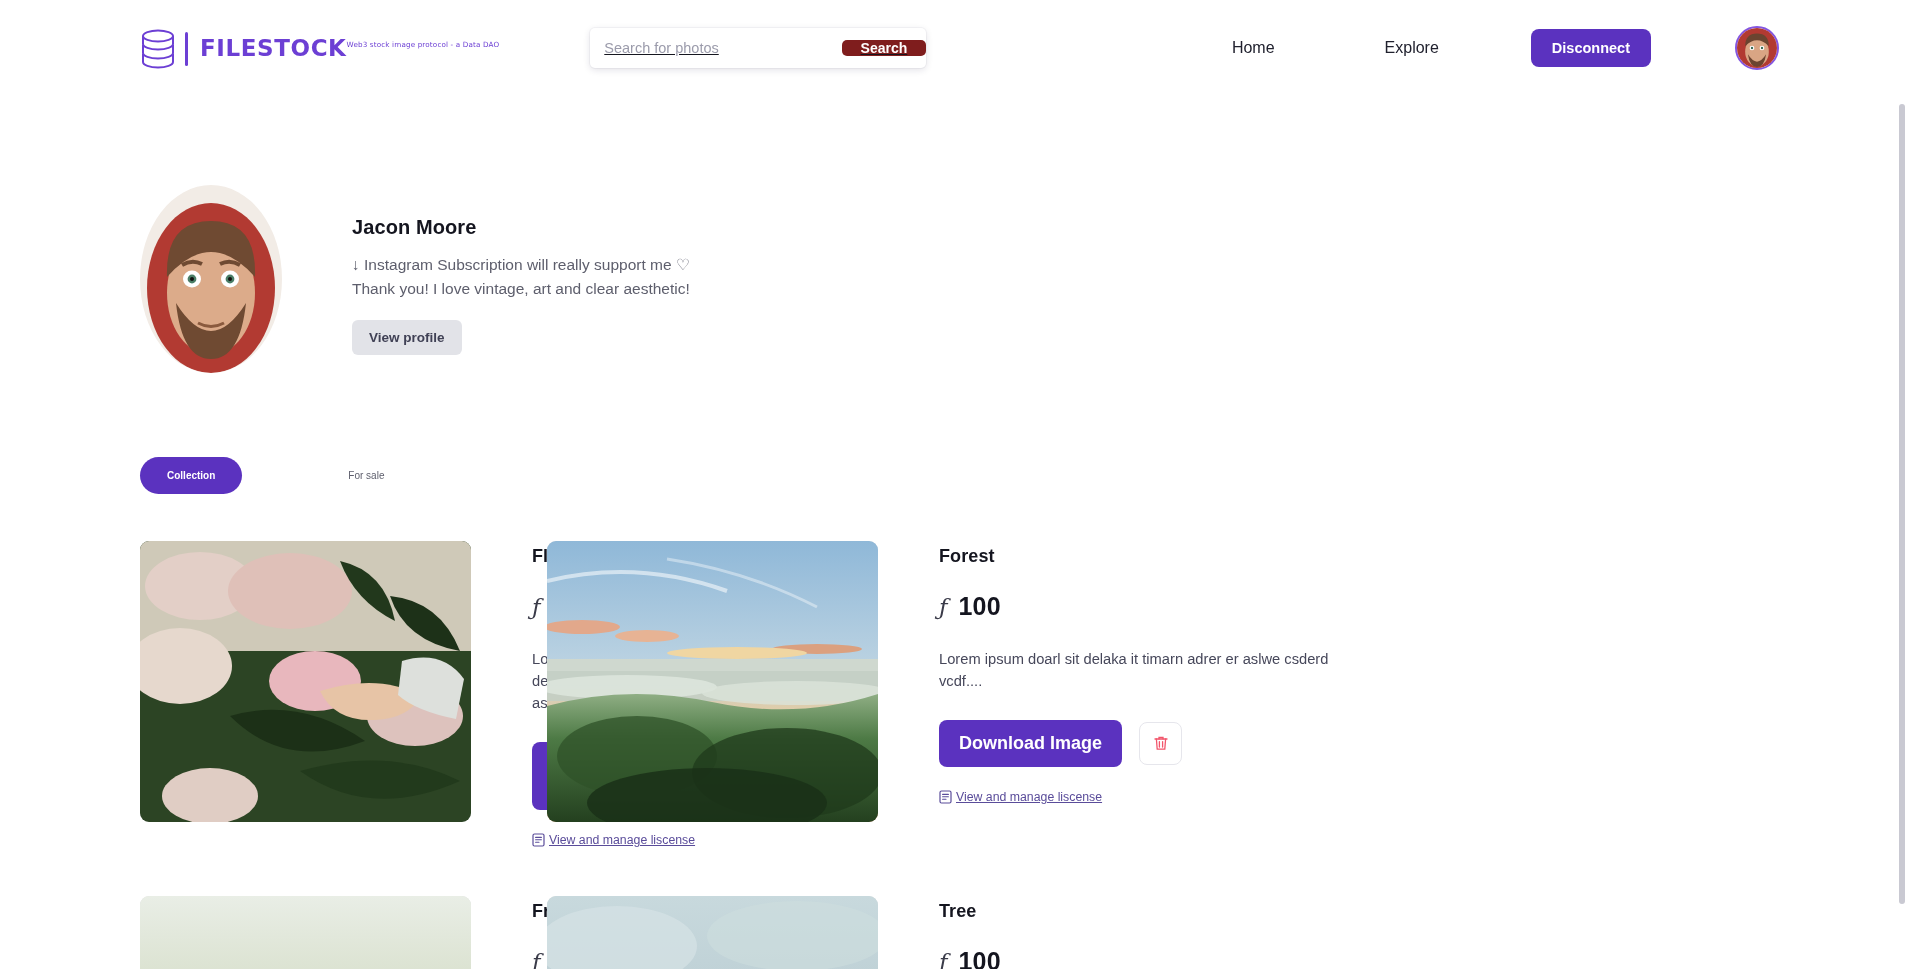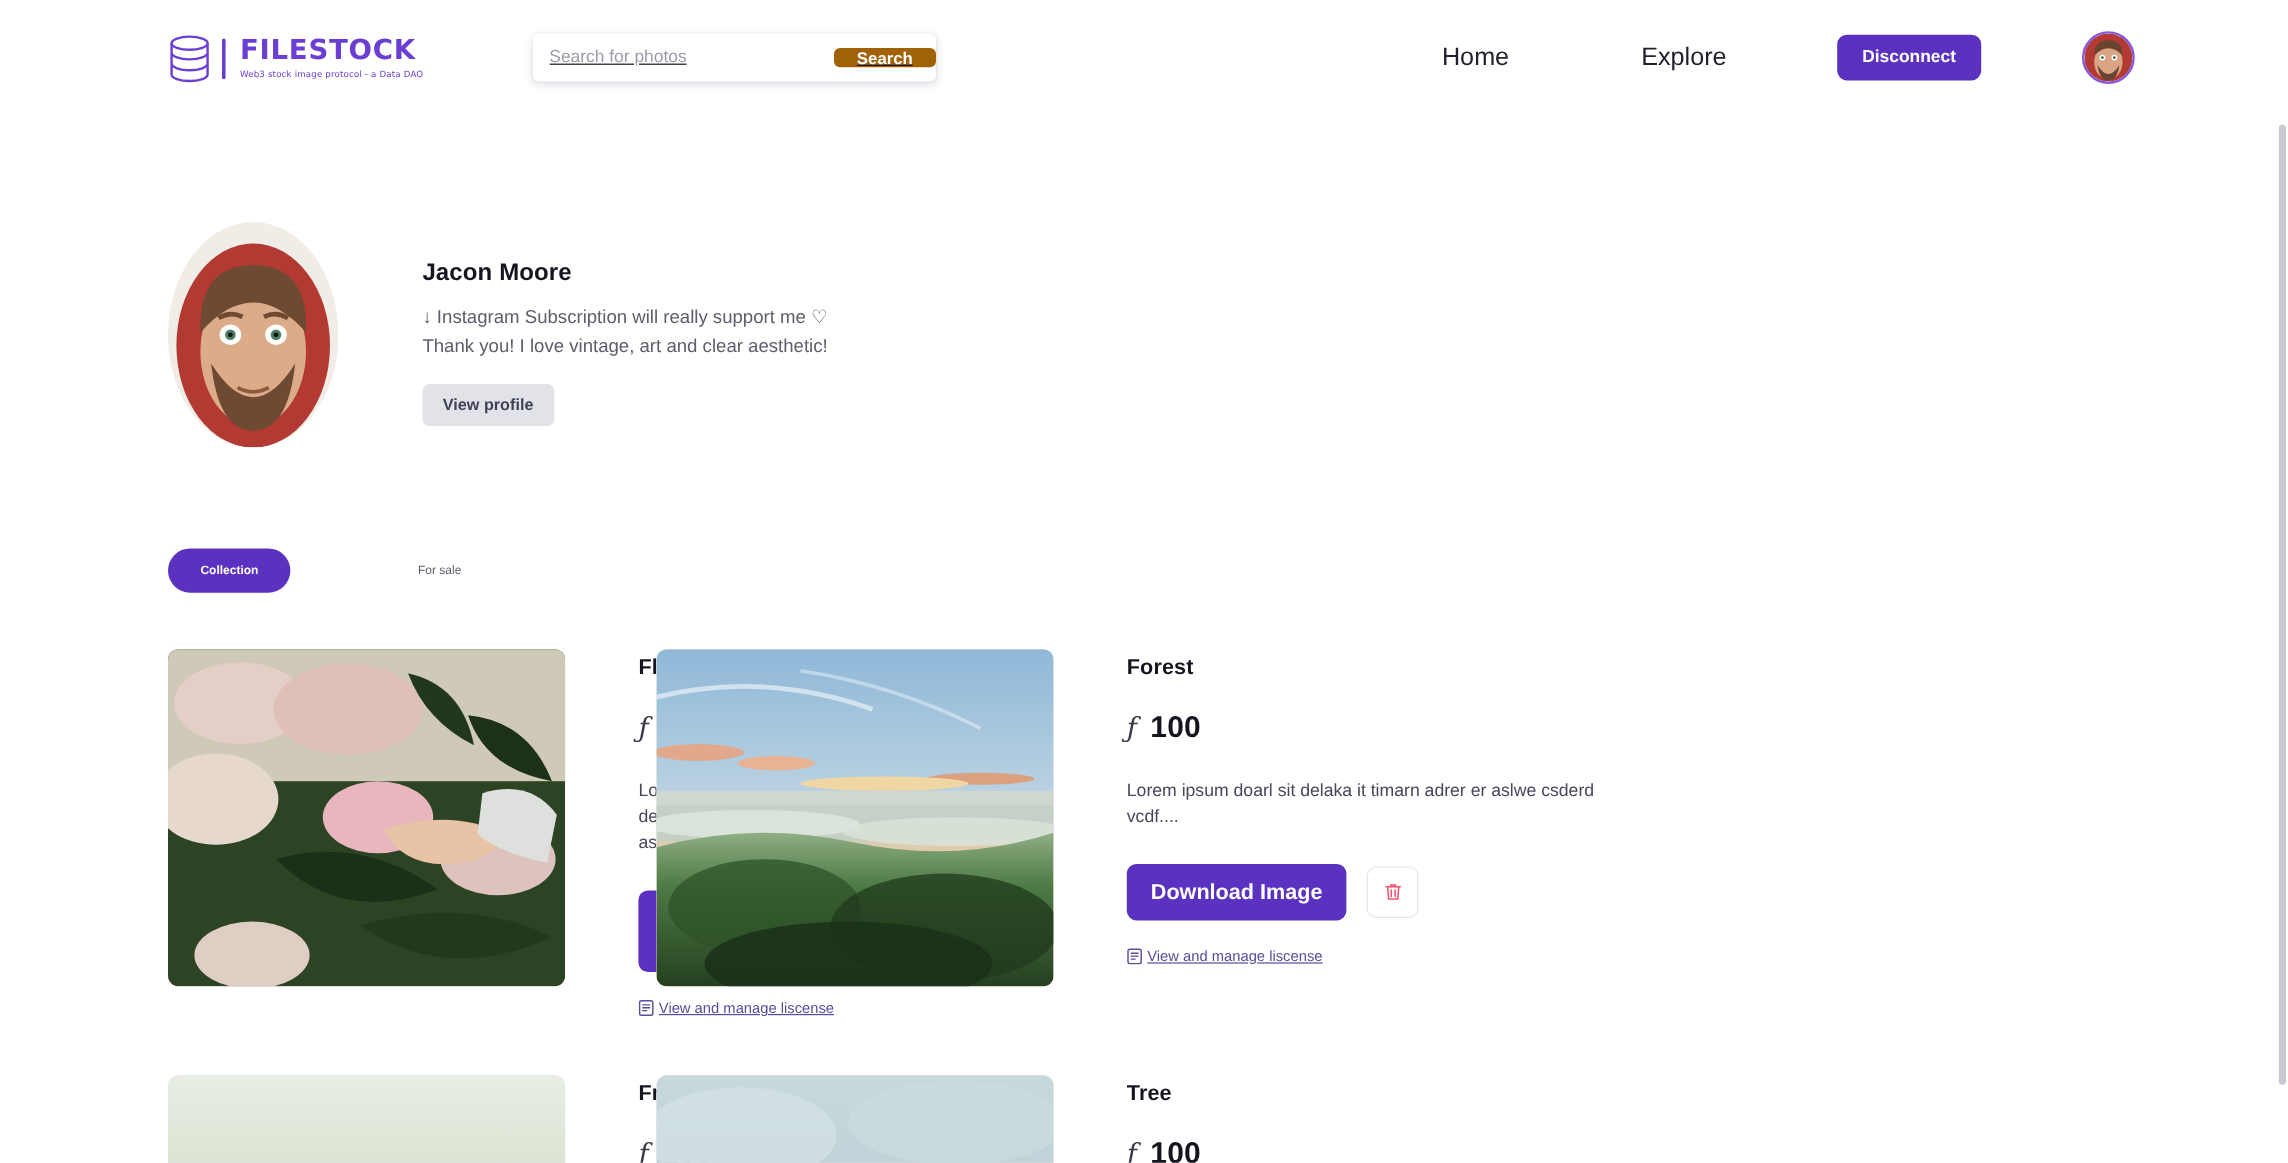--- a/index.html
+++ b/index.html
@@ -29,21 +29,21 @@
     gap: 9px;
     margin-top: 2px;
   }
   .logo-mark { width: 36px; height: 42px; flex: none; }
   .logo-divider {
     width: 3px; height: 34px;
     background: #6c3fd4;
     border-radius: 2px;
     margin-right: 3px;
   }
-  .logo-text { display: flex; flex-direction: column; justify-content: center; }
+  .logo-text { display: flex; flex-direction: row; justify-content: center; }
   .logo-word {
     font-size: 23px;
     font-weight: bold;
     letter-spacing: 0.6px;
     color: #6c3fd4;
     line-height: 1;
     font-family: "DejaVu Sans", sans-serif;
   }
   .logo-tagline {
     font-size: 7.2px;
@@ -72,42 +72,42 @@
     background: transparent;
     font-family: "Liberation Sans", sans-serif;
     font-size: 14.5px;
     color: #2c2c38;
     padding: 0 14px;
   }
   .search-input::placeholder { color: #9b9bab; }
   .search-btn {
     border: none;
     cursor: pointer;
-    background: #a16207;
+    background: #7f1d1d;
     color: #ffffff;
     font-family: "Liberation Sans", sans-serif;
     font-size: 14px;
     font-weight: bold;
     padding: 0 19px;
     border-radius: 5px;
     margin: 0;
   }
 
   .nav {
     position: absolute;
     right: 0;
     top: 0;
     height: 95px;
     display: flex;
     align-items: center;
     gap: 0;
     padding-right: 128px;
   }
   .nav-link {
-    font-size: 21px;
+    font-size: 16px;
     color: #20212e;
     text-decoration: none;
     cursor: pointer;
     padding: 8px 4px;
   }
   .nav-link.home { margin-right: 102px; }
   .nav-link.explore { margin-right: 88px; }
 
   .disconnect-btn {
     background: #5b32bf;

